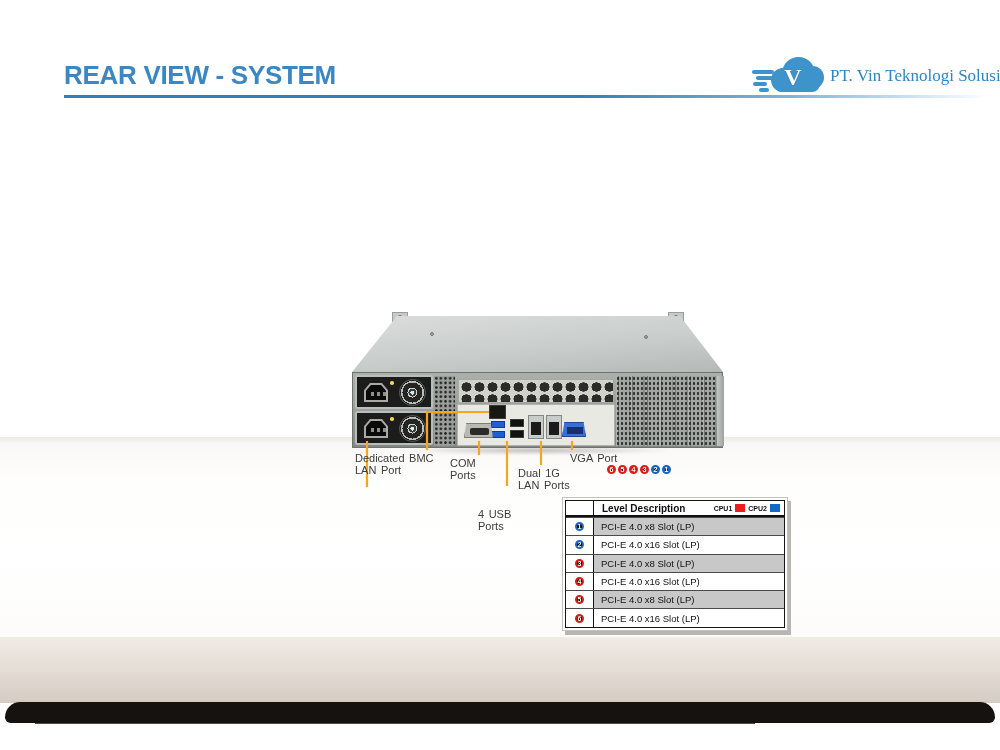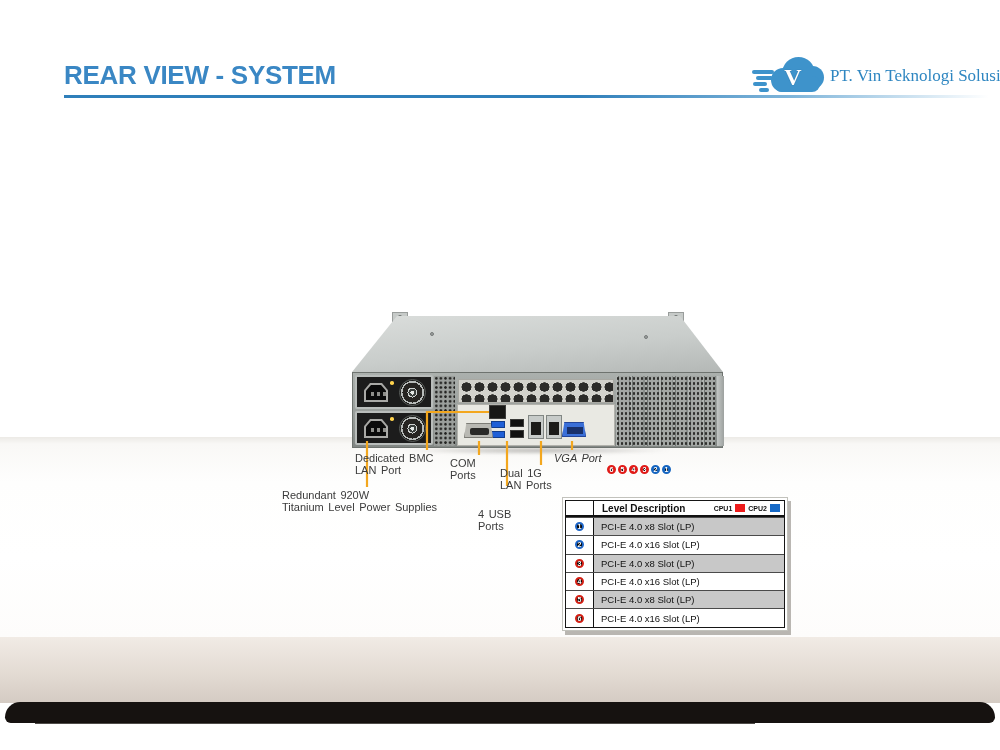--- a/index.html
+++ b/index.html
@@ -91,22 +91,22 @@
     color:#ffffff; font-size:7px; font-weight:bold; display:flex; align-items:center; justify-content:center; line-height:1; }
   .slot-badge[data-ring="red"]  { border-color:#e01b18; }
   .slot-badge[data-ring="blue"] { border-color:#1565c0; }
   .server-shadow { position:absolute; left:350px; top:445px; width:375px; height:11px;
     background:radial-gradient(ellipse 50% 50% at 50% 50%, rgba(60,58,52,0.35), rgba(60,58,52,0) 72%); filter:blur(1.5px); }
 
   
   .callout { position:absolute; font-size:11px; line-height:1.12; color:#3b3b3b; text-align:left; white-space:pre-line; word-spacing:1.5px; }
   .lbl-bmc { left:355px; top:452px; width:130px; }
   .lbl-com { left:450px; top:457px; width:58px; }
-  .lbl-vga { left:554px; top:452px; width:76px;font-style:italic; }
-  .lbl-lan { left:500px; top:467px; width:78px; }
+  .lbl-vga { left:570px; top:452px; width:76px; }
+  .lbl-lan { left:518px; top:467px; width:78px; }
   .lbl-usb { left:478px; top:508px; width:58px; }
   .lbl-psu { left:282px; top:489px; width:182px; }
   .callout-lines { position:absolute; left:0; top:0; pointer-events:none; }
 
   
   .slot-table { position:absolute; left:562px; top:497px; width:226px; background:#ffffff;
     border:1px solid #c2c2bc; padding:2px; box-shadow:3px 4px 0 rgba(130,124,116,0.55); }
   .st-inner { border:1px solid #161616; }
   .st-header { display:flex; align-items:center; height:16px; background:#ffffff; border-bottom:2px solid #111111; }
   .st-corner { width:28px; align-self:stretch; border-right:1px solid #111111; }
@@ -227,22 +227,20 @@
 
   <div class="callout lbl-bmc">Dedicated BMC
 LAN Port</div>
   <div class="callout lbl-com">COM
 Ports</div>
   <div class="callout lbl-vga">VGA Port</div>
   <div class="callout lbl-lan">Dual 1G
 LAN Ports</div>
   <div class="callout lbl-usb">4 USB
 Ports</div>
-  <div class="callout lbl-psu">Redundant 920W
-Titanium Level Power Supplies</div>
 
   <div class="slot-table">
     <div class="st-inner">
       <div class="st-header">
         <div class="st-corner"></div>
         <div class="st-title">Level Description</div>
         <div class="st-legend">
           <span class="legend-label">CPU1</span>
           <span class="legend-swatch sw-red"></span>
           <span class="legend-label">CPU2</span>

